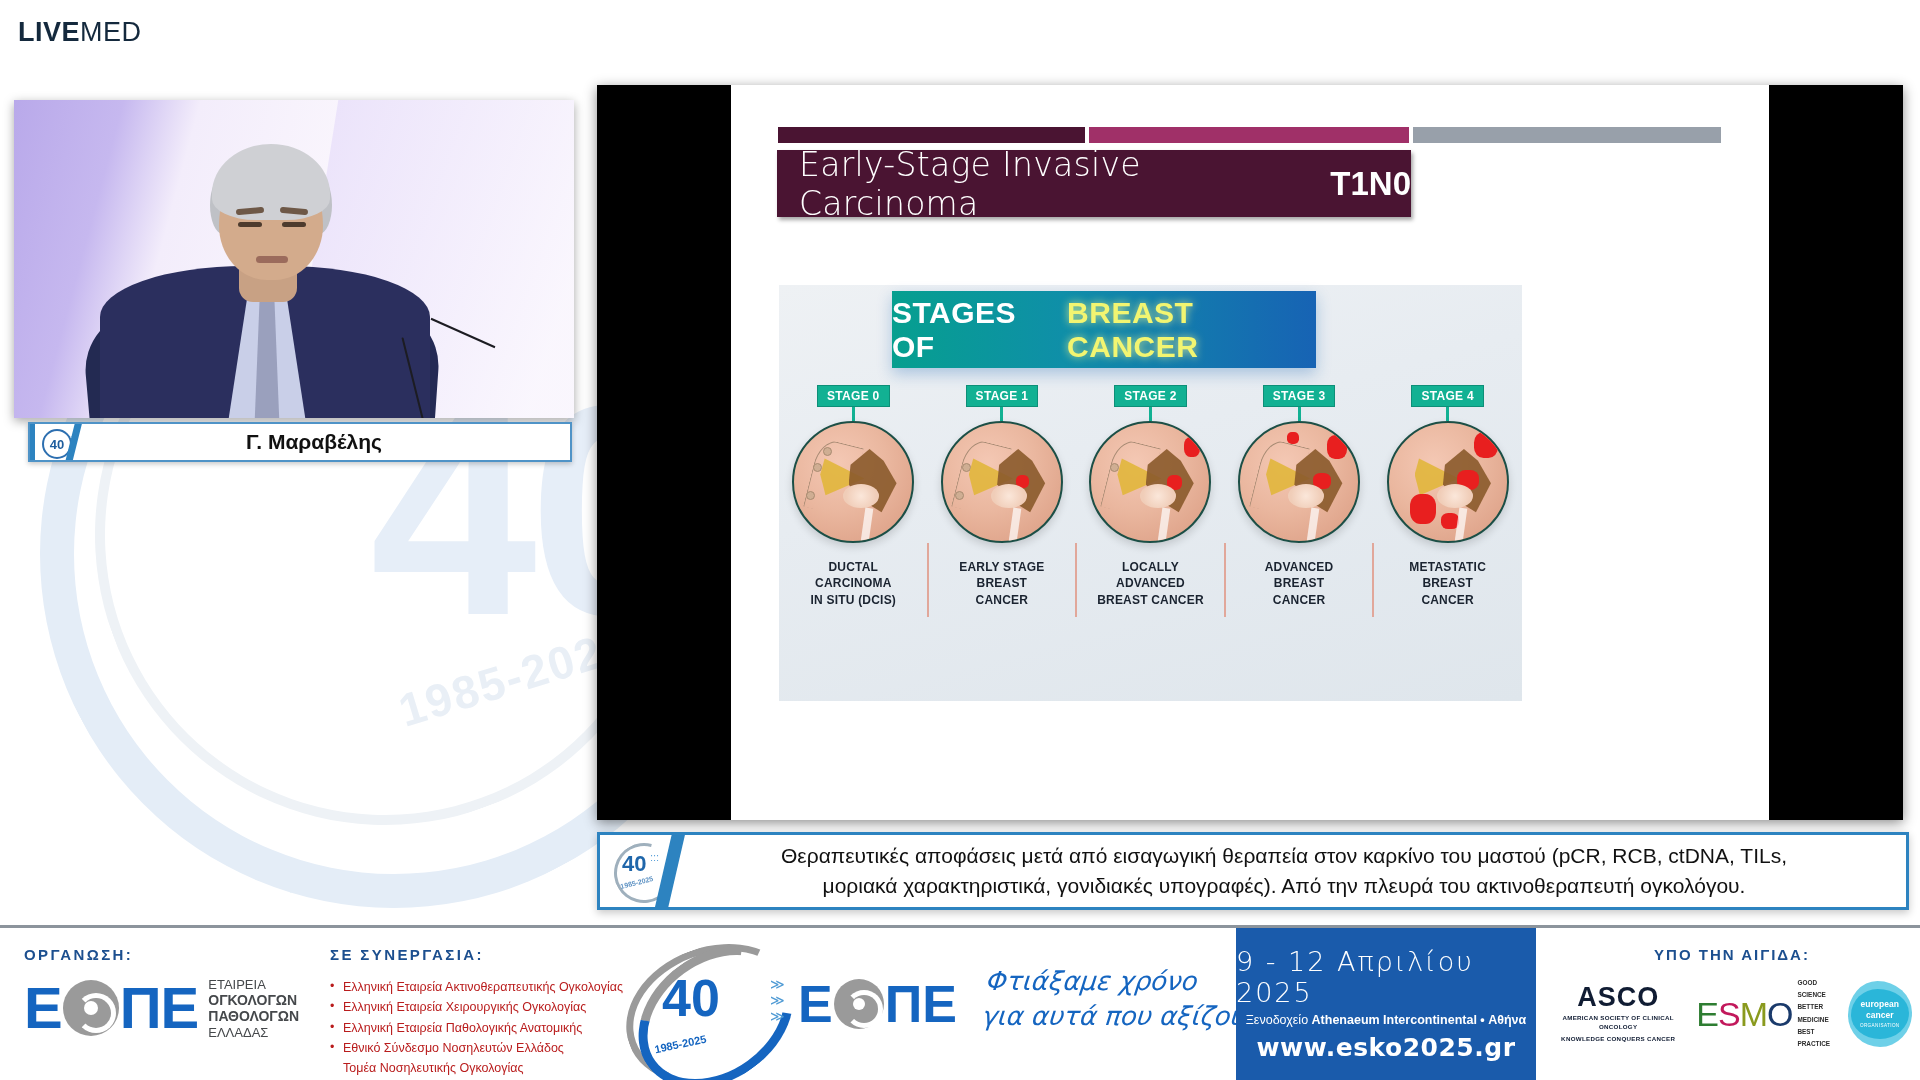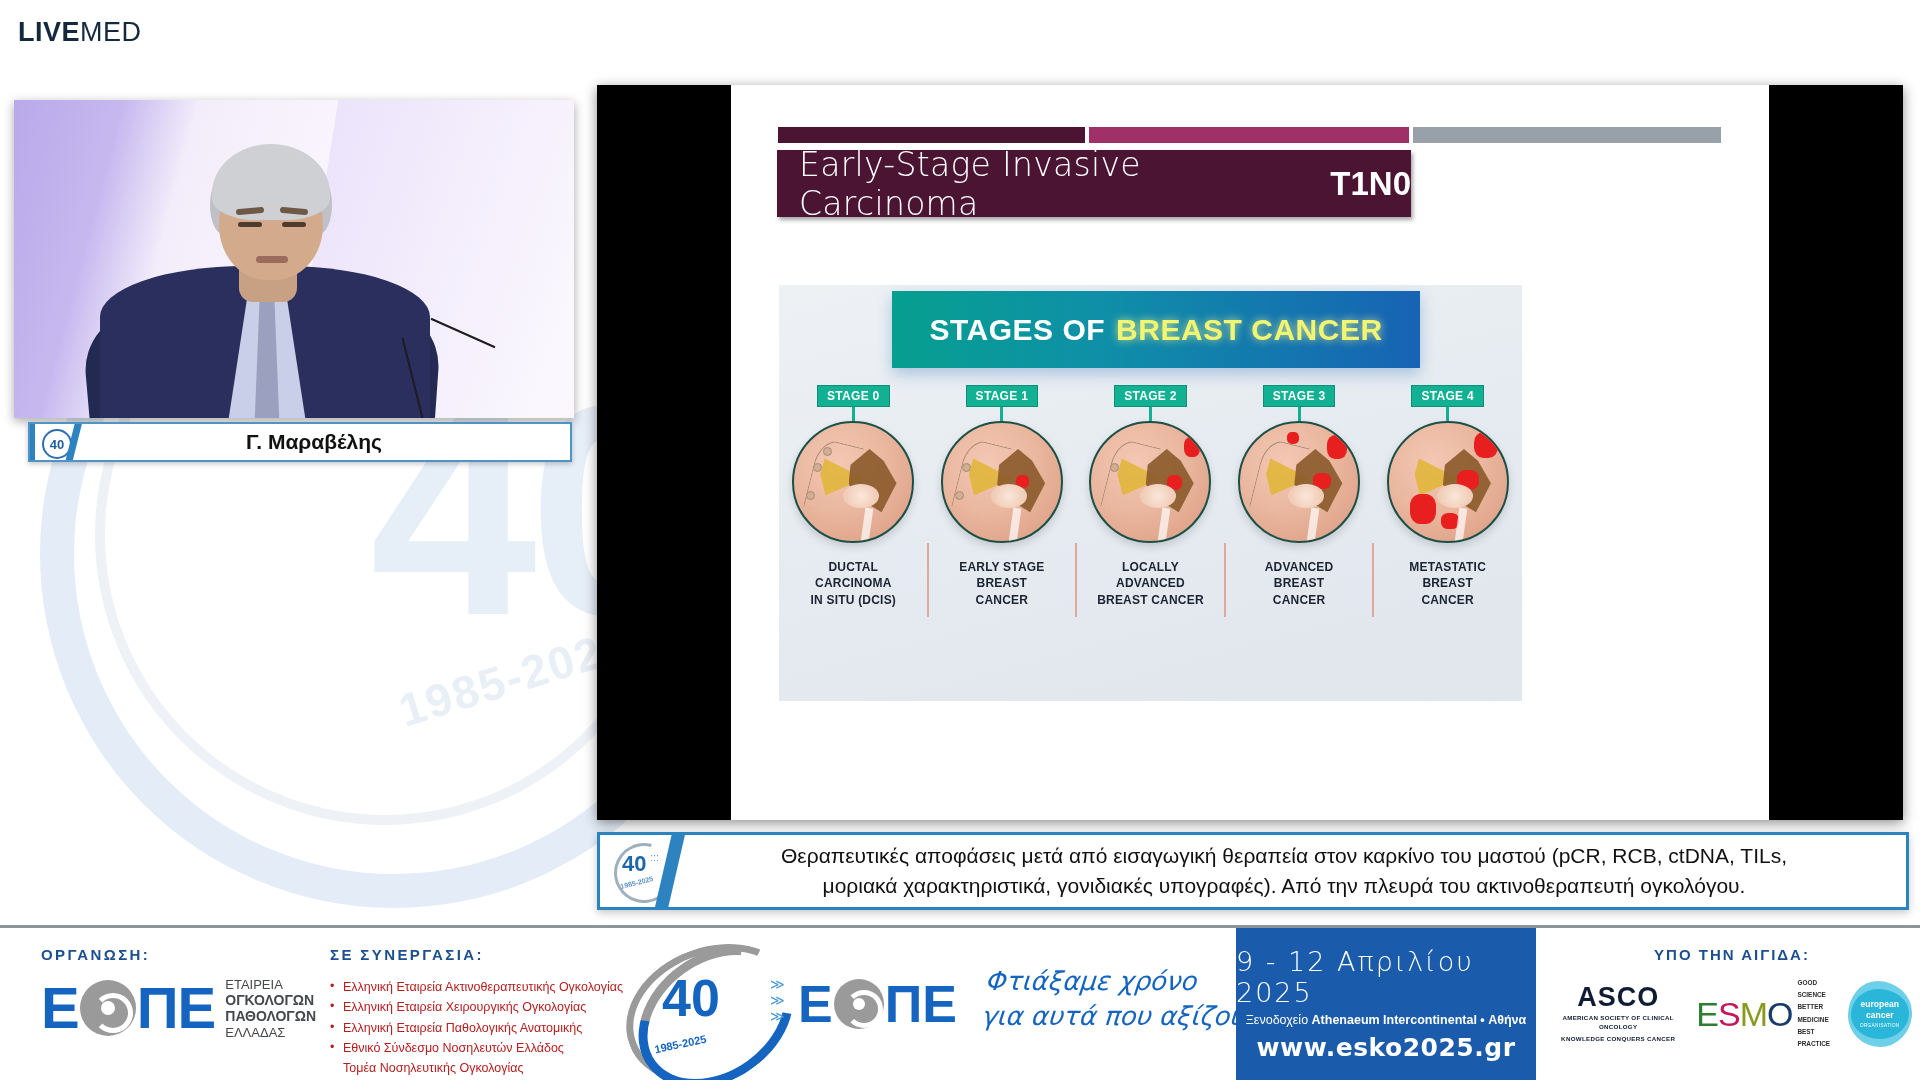--- a/index.html
+++ b/index.html
@@ -84,21 +84,21 @@
   
   .title-box{position:absolute;left:46px;top:65px;width:634px;height:67px;background:#4a1432;
              display:flex;align-items:center;padding-left:22px;box-sizing:border-box;
              box-shadow:2px 3px 4px rgba(0,0,0,.35);}
   .title-box .t1{color:#fff;font-size:33px;font-family:"DejaVu Sans",sans-serif;font-weight:300;letter-spacing:.3px;}
   .title-box .t2{color:#fff;font-size:33px;font-weight:bold;margin-left:10px;}
 
   
   .stages{position:absolute;left:48px;top:200px;width:743px;height:416px;
           background:linear-gradient(165deg,#eef1f4 0%,#e7ecf1 40%,#dfe6ec 100%);}
-  .st-title{position:absolute;left:113px;top:6px;width:528px;height:77px;
+  .st-title{position:absolute;left:113px;top:6px;width:424px;height:77px;
             background:linear-gradient(90deg,#069f8f 0%,#0f8fa8 40%,#1763b4 100%);
             display:flex;align-items:center;justify-content:center;
             box-shadow:0 6px 14px rgba(22,99,180,.3);}
   .st-title span{font-size:30px;font-weight:bold;letter-spacing:.5px;color:#ffffff;}
   .st-title span.hl{color:#f2f571;margin-left:11px;text-shadow:0 0 8px rgba(255,255,140,.8);}
   .st-cols{position:absolute;left:0;top:100px;width:100%;height:316px;display:flex;}
   .st-col{flex:1;position:relative;display:flex;flex-direction:column;align-items:center;}
   .st-tag{background:#12b193;color:#fff;font-size:12px;font-weight:bold;padding:3px 9px;letter-spacing:.3px;
           border:1px solid #0d8f78;}
   .st-stem{width:3px;height:14px;background:#12b193;}
@@ -128,21 +128,21 @@
   .cap-ring{position:absolute;left:14px;top:8px;width:54px;height:54px;border-radius:50%;
             border:3px solid #9fb0bd;border-right-color:transparent;transform:rotate(-30deg);}
   .cap-40{position:absolute;left:22px;top:18px;font-size:22px;font-weight:bold;color:#1f66aa;line-height:1;}
   .cap-yrs{position:absolute;left:20px;top:44px;font-size:7px;font-weight:bold;color:#5f93c4;transform:rotate(-14deg);}
   .cap-dots{position:absolute;left:50px;top:18px;font-size:11px;color:#5ea3da;line-height:.8;}
   .cap-text{flex:1;text-align:center;font-size:21px;color:#111;line-height:1.42;padding:0 26px 0 0;}
 
   
   .footer{position:absolute;left:0;top:925px;width:1920px;height:155px;background:#ffffff;
           border-top:3px solid #8c949c;z-index:35;}
-  .f-org{position:absolute;left:41px;top:18px;}
+  .f-org{position:absolute;left:24px;top:18px;}
   .f-head{font-size:15px;font-weight:bold;color:#1c4f8f;letter-spacing:2.4px;}
   .eope-logo{display:flex;align-items:center;margin-top:14px;}
   .eope-mark{font-size:58px;font-weight:bold;color:#1565c0;letter-spacing:-1px;line-height:1;display:flex;align-items:center;}
   .eope-spiral{width:56px;height:56px;border-radius:50%;background:#9a9a9a;position:relative;margin:0 1px;
                display:inline-block;}
   .eope-spiral:before{content:"";position:absolute;left:13px;top:13px;width:30px;height:30px;border-radius:50%;
                       border:5px solid #ffffff;border-left-color:transparent;}
   .eope-spiral:after{content:"";position:absolute;left:21px;top:21px;width:14px;height:14px;border-radius:50%;background:#ffffff;}
   .eope-sub{margin-left:10px;font-size:13px;color:#45484b;line-height:1.16;}
   .eope-sub .bold{font-weight:bold;font-size:14px;}

